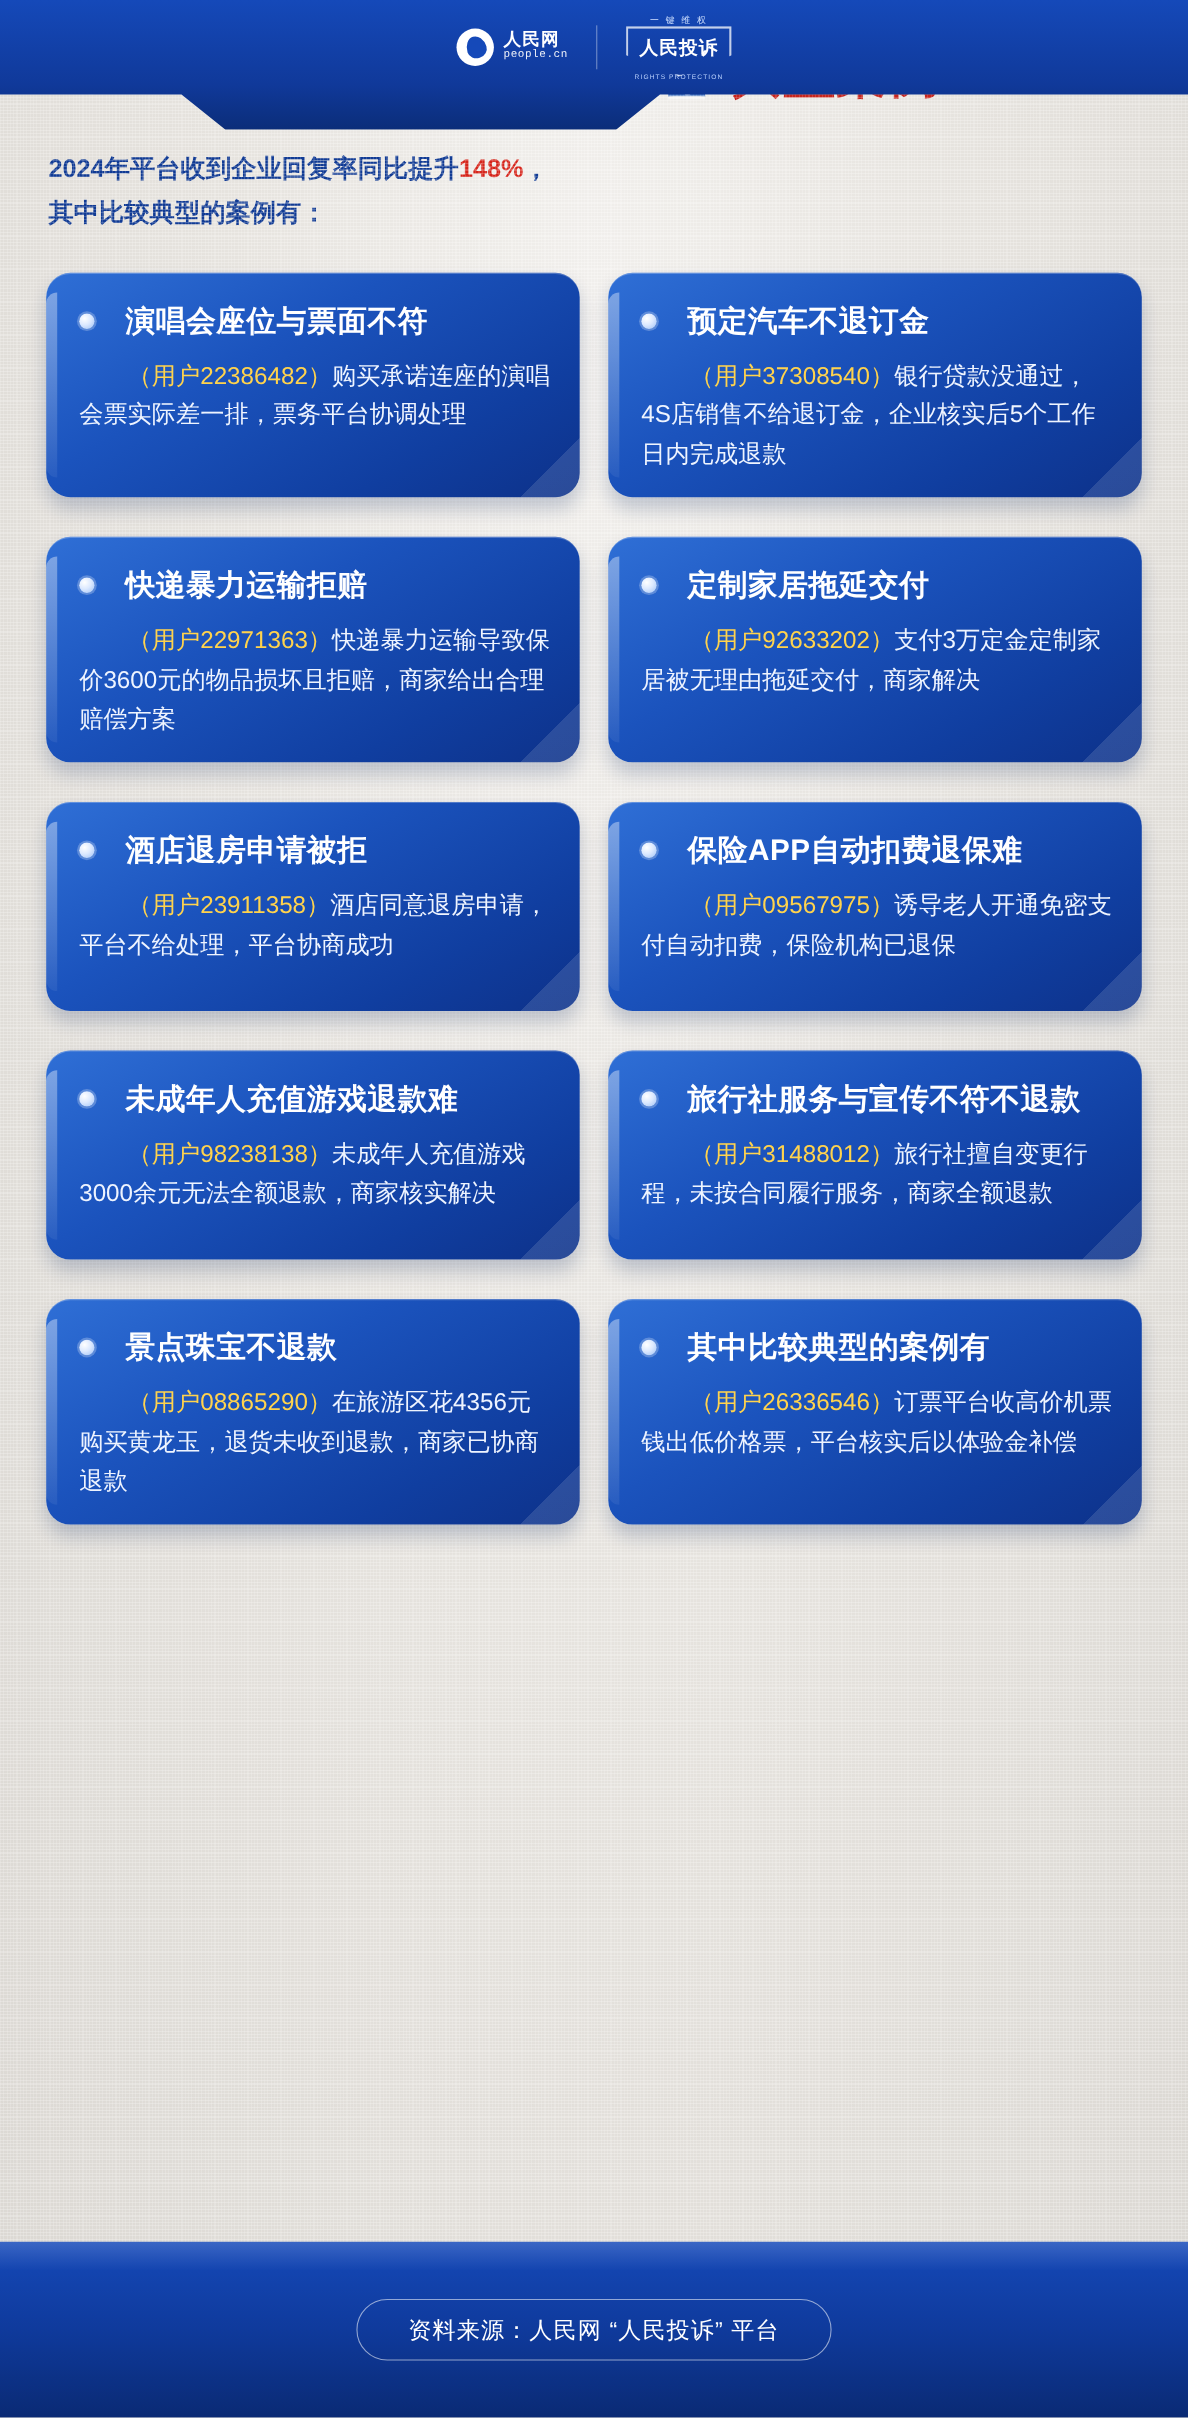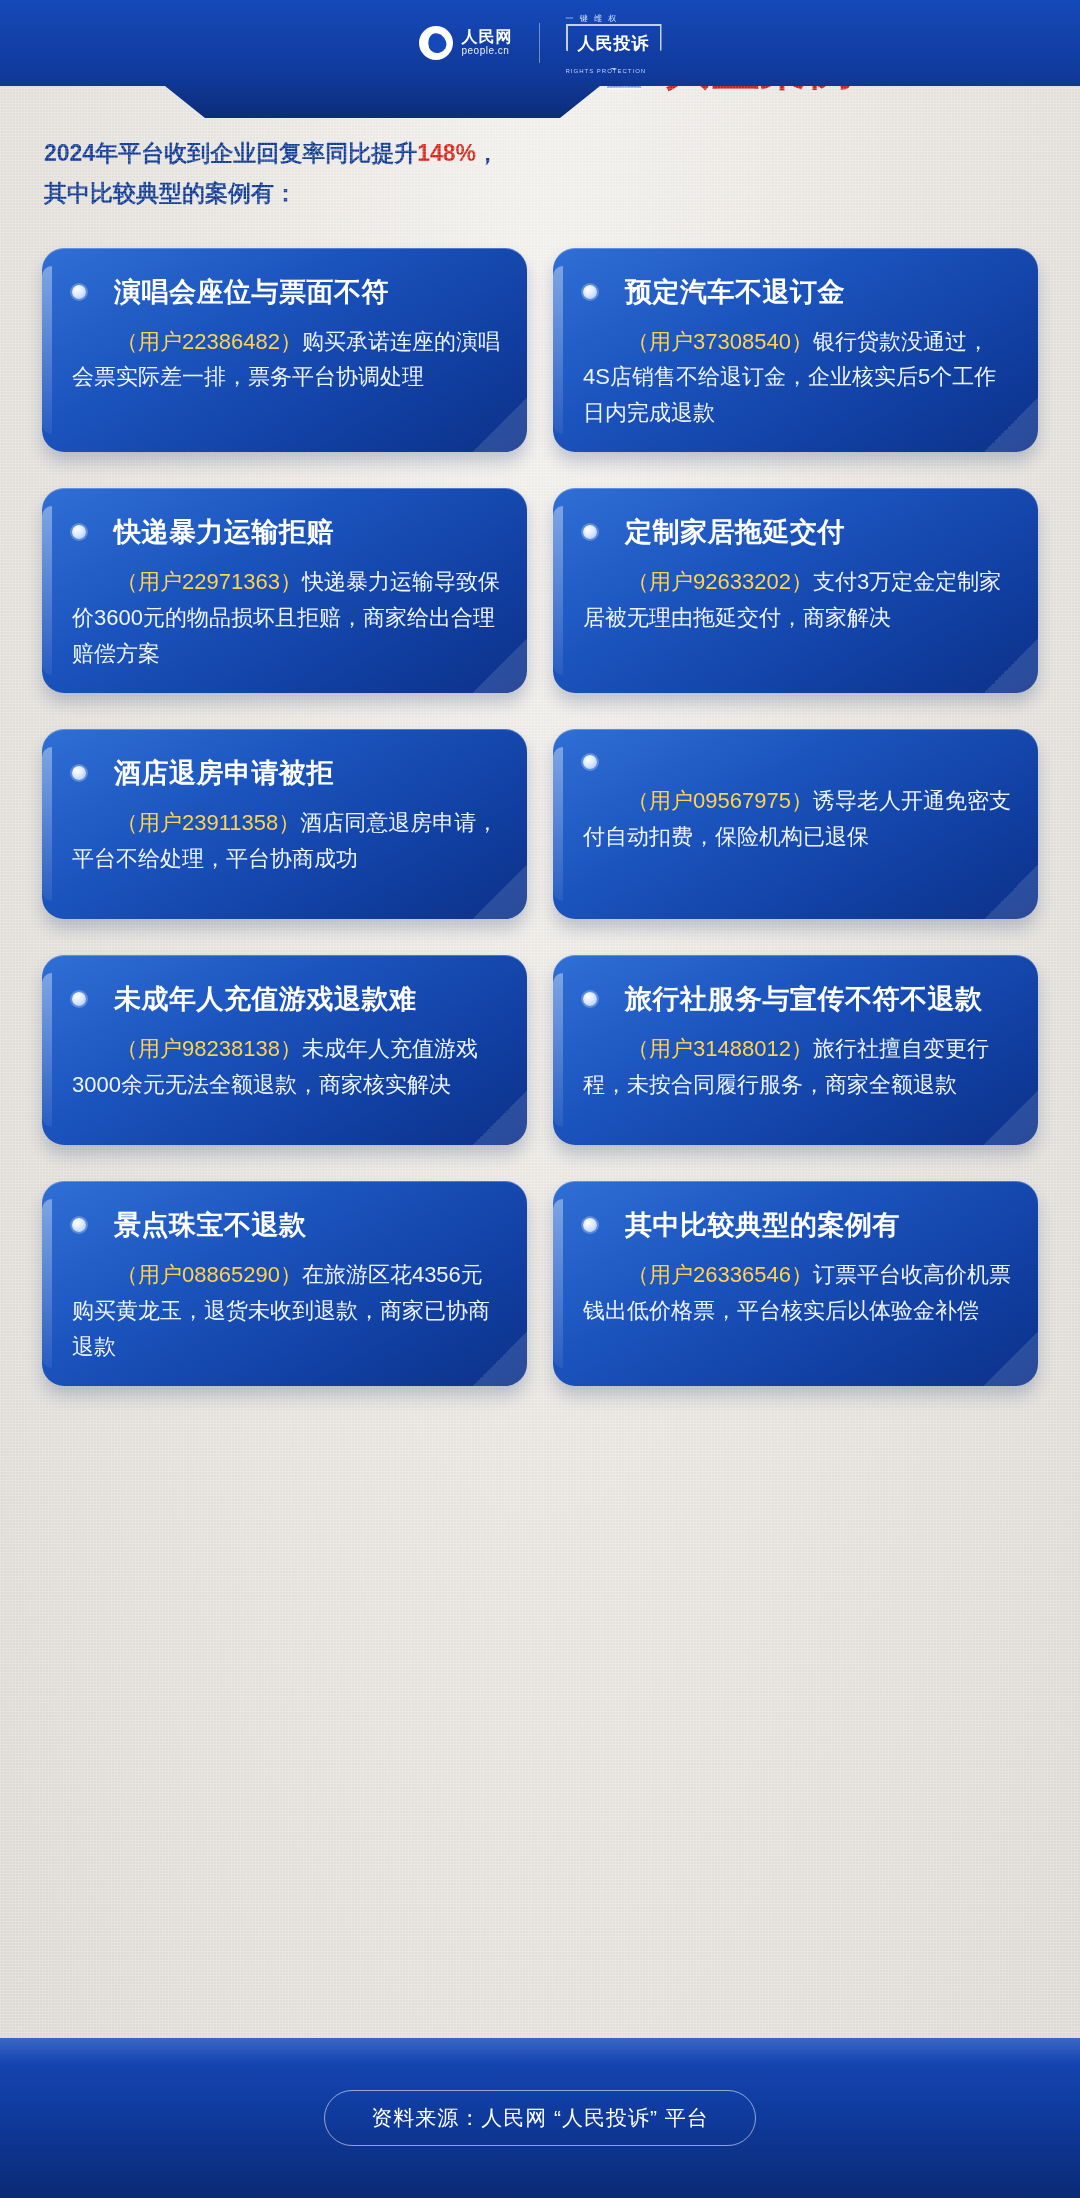--- a/index.html
+++ b/index.html
@@ -41,23 +41,23 @@
     background:#fff; position:relative;
   }
   .logo-ball::after{
     content:""; position:absolute; left:9px; top:7px;
     width:18px;height:20px;border-radius:50% 50% 50% 50%/60% 60% 40% 40%;
     background:#1549b9;
     transform:rotate(-18deg);
   }
   .logo-text{ color:#fff; line-height:1.05; }
   .logo-text .cn{ font-size:16px; font-weight:bold; letter-spacing:1px;}
-  .logo-text .en{ font-size:10px; letter-spacing:.5px; opacity:.92;}
+  .logo-text .en{ font-size:10px; letter-spacing:.5px; opacity:.92;font-family:Liberation Mono, monospace;}
   .divider-v{ width:1px; height:40px; background:rgba(255,255,255,.4); }
-  .logo-shield{ display:flex; flex-direction:column; }
+  .logo-shield{ display:flex; flex-direction:column; align-items:center; }
   .shield-top{ font-size:8px; color:#cfe0ff; letter-spacing:2px; }
   .shield-wrap{ position:relative; width:96px; height:46px; display:flex; align-items:center; justify-content:center; }
   .shield-shape{
     position:absolute; inset:0;
     border:2px solid rgba(255,255,255,.75);
     clip-path: polygon(0 0, 100% 0, 100% 58%, 50% 100%, 0 58%);
   }
   .shield-label{ position:relative; color:#fff; font-size:17px; font-weight:bold; letter-spacing:1px; margin-bottom:6px;}
   .shield-sub{ font-size:6px; color:#bcd3ff; letter-spacing:1px; margin-top:-2px;}
 
@@ -224,20 +224,21 @@
       <div class="card-title">
         <span class="dot"></span>
         <span>酒店退房申请被拒</span>
       </div>
       <div class="card-body"><span class="uid">（用户23911358）</span><span>酒店同意退房申请，平台不给处理，平台协商成功</span></div>
     </div>
 
     <div class="card h2">
       <div class="card-title">
         <span class="dot"></span>
+        <span>保险APP自动扣费退保难</span>
       </div>
       <div class="card-body"><span class="uid">（用户09567975）</span><span>诱导老人开通免密支付自动扣费，保险机构已退保</span></div>
     </div>
 
     <div class="card h2">
       <div class="card-title">
         <span class="dot"></span>
         <span>未成年人充值游戏退款难</span>
       </div>
       <div class="card-body"><span class="uid">（用户98238138）</span><span>未成年人充值游戏3000余元无法全额退款，商家核实解决</span></div>

